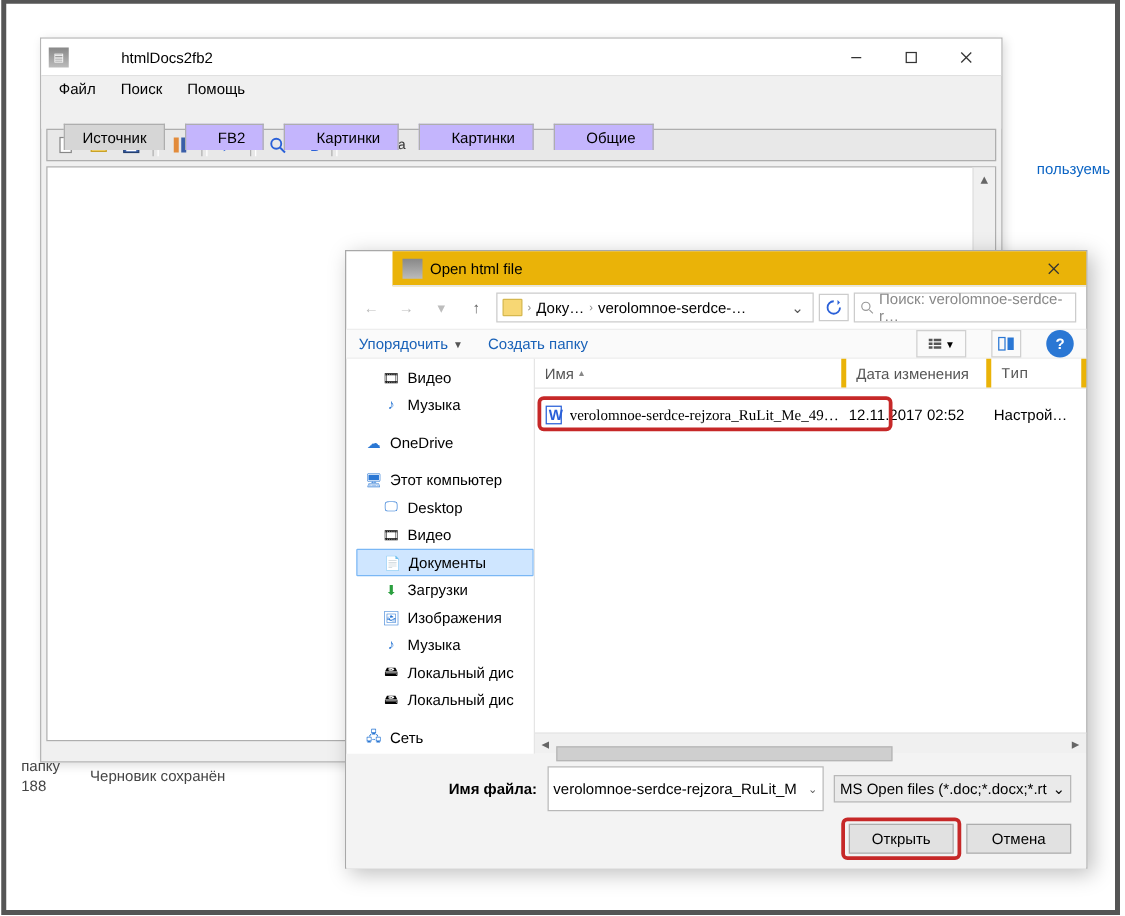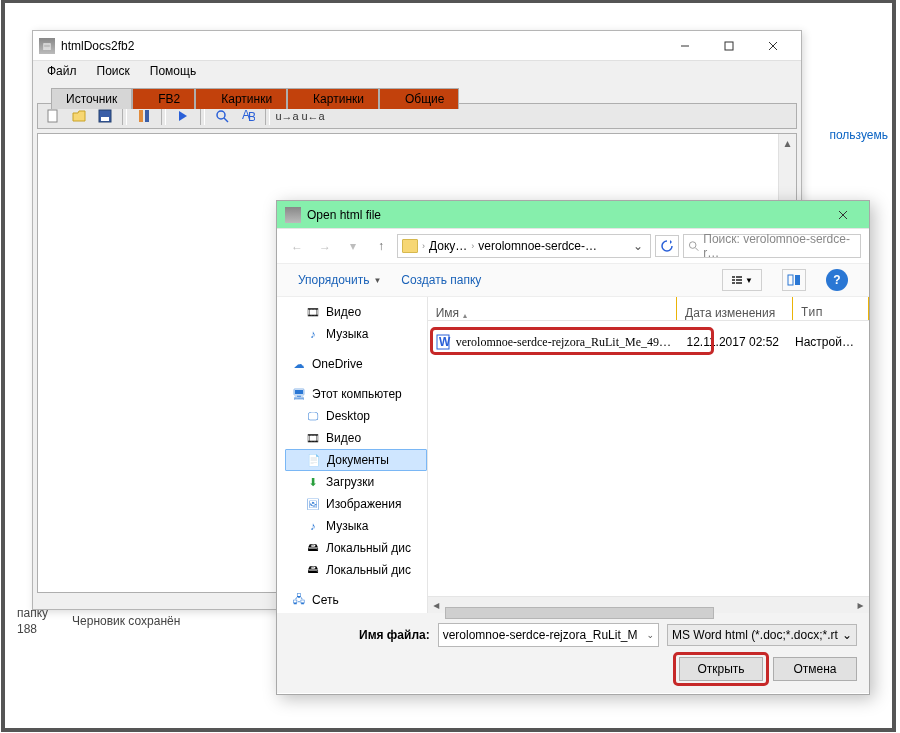--- a/index.html
+++ b/index.html
@@ -2,32 +2,32 @@
 <html><head>
 <meta charset="utf-8">
 <style>
 * { box-sizing: border-box; margin: 0; padding: 0; font-family: "Segoe UI", Tahoma, sans-serif; font-size: 12px; }
 body { width: 900px; height: 733px; background: #fff; position: relative; overflow: hidden; }
 
 
 .main-window { position: absolute; left: 32px; top: 30px; width: 770px; height: 580px; border: 1px solid #b5b5b5; background: #f0f0f0; box-shadow: 2px 2px 8px rgba(0,0,0,.15); }
 .titlebar { height: 30px; display: flex; align-items: center; padding: 0 6px; background: #fff; border-bottom: 1px solid #e0e0e0; }
 .titlebar .app-icon { width: 16px; height: 16px; background: linear-gradient(#888,#bbb); margin-right: 6px; display: inline-flex; align-items: center; justify-content: center; font-size: 9px; color: #fff; }
-.title-text { flex: 1; }
+.title-text { flex: 1; margin-left: 36px; }
 .win-controls { display: flex; gap: 0; }
 .win-btn { width: 44px; height: 28px; display: flex; align-items: center; justify-content: center; color: #333; }
 .win-btn svg { width: 10px; height: 10px; }
 
 .menubar { height: 20px; display: flex; align-items: center; padding: 0 4px; background: #f0f0f0; gap: 0; }
 .menu-item { padding: 2px 10px; }
 
 .tabs-row { height: 22px; display: flex; align-items: flex-end; padding-left: 18px; background: #f0f0f0; gap: 0; }
-.tab { border: 1px solid #aeaeae; border-bottom: none; padding: 3px 14px; background: #e3e3e3; margin-right: 0; position: relative; top: 6px; }
+.tab { border: 1px solid #aeaeae; border-bottom: none; padding: 3px 14px; background: #e3e3e3; margin-right: 16px; position: relative; top: 17px; }
 .tab.active { background: #d6d6d6; }
-.tab.inactive { background: #c2410c; padding-left: 25px; }
+.tab.inactive { background: #c4b5fd; padding-left: 25px; }
 
 .toolbar { border: 1px solid #aeaeae; margin: 0 4px; padding: 3px 4px; display: flex; align-items: center; gap: 4px; background: #e8e8e8; height: 26px; }
 .tb-btn { width: 22px; height: 20px; display: flex; align-items: center; justify-content: center; border: 1px solid transparent; }
 .tb-sep { width: 5px; height: 18px; border-left: 1px solid #b0b0b0; border-right: 1px solid #fff; margin: 0 2px; }
 .tb-play { width: 0; height: 0; border-left: 8px solid #2a60d8; border-top: 5px solid transparent; border-bottom: 5px solid transparent; }
 .tb-text { font-size: 11px; color: #333; padding: 0 3px; }
 
 .editor-area { margin: 4px; border: 1px solid #aeaeae; background: #fff; height: 460px; display: flex; }
 .editor-content { flex: 1; }
 .editor-scroll { width: 18px; background: #f0f0f0; border-left: 1px solid #e0e0e0; position: relative; }
@@ -35,74 +35,74 @@
 
 .statusbar { position: absolute; bottom: -48px; left: -30px; right: 0; height: 70px; display: flex; align-items: center; gap: 24px; padding: 6px 14px; color: #444; }
 .bottom-border { position:absolute; left:-32px; right:-95px; top:-32px; bottom:-123px; border:4px solid #555; pointer-events:none; }
 .status-block { line-height: 1.3; }
 
 .right-link { position: absolute; right: 12px; top: 128px; color: #0b64c4; }
 .right-dot { position:absolute; right:42px; bottom:120px; color:#0b64c4;}
 
 
 .open-dialog { position: absolute; left: 276px; top: 200px; width: 594px; height: 495px; border: 1px solid #a8a8a8; background: #fff; box-shadow: 4px 4px 16px rgba(0,0,0,.25); }
-.dlg-title { height: 28px; display: flex; align-items: center; padding: 0 8px; background: #86efac; border-bottom: 1px solid #e5e5e5; }
+.dlg-title { height: 28px; display: flex; align-items: center; padding: 0 8px; background: #eab308; border-bottom: 1px solid #e5e5e5; margin-left: 37px; }
 .dlg-title .app-icon2 { width: 16px; height: 16px; background: linear-gradient(#888,#bbb); margin-right: 6px; }
 .dlg-close { width: 36px; height: 24px; display: flex; align-items: center; justify-content: center; }
 
 .navrow { height: 34px; display: flex; align-items: center; padding: 3px 8px; gap: 4px; }
 .nav-btn { width: 24px; height: 24px; border-radius: 3px; display: flex; align-items: center; justify-content: center; color: #666; }
 .nav-btn.disabled { color: #bdbdbd; }
 .breadcrumb { flex: 1; height: 24px; border: 1px solid #ccc; display: flex; align-items: center; padding: 0 4px; gap: 4px; background: #fff; }
 .bc-sep { color: #888; font-size: 9px; }
 .bc-folder { width: 16px; height: 14px; background: #f7d774; border: 1px solid #d6b84e; border-radius: 1px; }
 .bc-dd { color: #555; padding: 0 3px; }
 .refresh-btn { width: 24px; height: 22px; border: 1px solid #ccc; display: flex; align-items: center; justify-content: center; }
 .search-box { width: 178px; height: 24px; border: 1px solid #ccc; display: flex; align-items: center; padding: 0 4px; color: #888; background: #fff; }
 
-.cmdrow { height: 34px; display: flex; align-items: center; padding: 4px 21px; gap: 20px; border-top: 1px solid #eee; border-bottom: 1px solid #eee; background: #fafafa; }
+.cmdrow { height: 24px; display: flex; align-items: center; padding: 4px 10px; gap: 20px; border-top: 1px solid #eee; border-bottom: 1px solid #eee; background: #fafafa; }
 .org-btn { color: #1a62b8; display: flex; align-items: center; gap: 4px; }
 .newfolder-btn { color: #1a62b8; }
 .spacer { flex: 1; }
 .view-btn { width: 40px; height: 22px; border: 1px solid #d0d0d0; display: flex; align-items: center; justify-content: center; gap: 2px; }
 .pane-btn { width: 24px; height: 22px; border: 1px solid #d0d0d0; display: flex; align-items: center; justify-content: center; }
 .help-btn { width: 22px; height: 22px; border-radius: 50%; background: #2a77d4; color: #fff; display: flex; align-items: center; justify-content: center; font-weight: bold; }
 
 .dlg-body { display: flex; height: 316px; }
 .tree { width: 160px; border-right: 1px solid #e5e5e5; overflow: hidden; padding: 4px 0 4px 8px; }
 .tree-item { height: 22px; display: flex; align-items: center; gap: 5px; padding-left: 6px; }
 .tree-item.child { padding-left: 20px; }
 .tree-item.selected { background: #cfe6ff; border: 1px solid #7ab7f5; border-radius: 1px; }
 .t-icon { width: 16px; height: 14px; display: inline-flex; align-items: center; justify-content: center; font-size: 11px; }
 
 .file-area { flex: 1; position: relative; display: flex; flex-direction: column; }
 .columns { height: 24px; display: flex; align-items: center; border-bottom: 1px solid #e5e5e5; color: #555; }
-.col { padding: 0 8px; border-right: 1px solid #eab308; height: 100%; display: flex; align-items: flex-end; gap:4px;}
+.col { padding: 0 8px; border-right: 4px solid #eab308; height: 100%; display: flex; align-items: center; gap:4px;}
 .col-name { flex: 1; }
 .col-date { width: 116px; }
 .col-type { width: 76px; font-family: Liberation Mono, monospace; }
 .sort-ar { font-size: 8px; color: #888; }
 
 .file-list { flex: 1; padding: 8px 6px; position: relative; }
 .file-row { position: relative; display: flex; align-items: center; height: 26px; }
 .file-ring { position:absolute; left:-4px; top:-2px; width:284px; height:28px; border:3px solid #c62828; border-radius:5px; pointer-events:none;}
 .file-icon { width: 18px; height: 18px; display: inline-flex; align-items: center; justify-content: center; margin-right: 4px;}
 .file-name { flex: 1; white-space: nowrap; overflow: hidden; text-overflow: ellipsis; font-family: Liberation Serif, serif; }
-.file-date { width: 116px; padding: 0 8px; text-align: right; }
+.file-date { width: 116px; padding: 0 8px; }
 .file-type { width: 76px; padding: 0 8px; white-space: nowrap; overflow:hidden; text-overflow: ellipsis;}
 
 .hscroll { height: 17px; border-top: 1px solid #e5e5e5; display: flex; align-items: center; background: #f0f0f0; }
 .hs-arrow { width: 17px; height: 17px; display: flex; align-items: center; justify-content: center; color: #666; }
 .hs-track { flex: 1; position: relative; }
 .hs-thumb { position: absolute; left: 0; top: 2px; width: 66%; height: 12px; background: #cfcfcf; border: 1px solid #b5b5b5; }
 
 .dlg-footer { padding: 10px 12px 12px; display: flex; flex-direction: column; gap: 10px; background: #f3f3f3; }
 .fn-row { display: flex; align-items: center; gap: 8px; }
 .fn-label { width: auto; text-align: right; padding-left: 70px; font-weight: bold; }
-.fn-combo { flex: 1; height: 24px; border: 1px solid #b8b8b8; background: #fff; display: flex; align-items: center; padding: 0 4px; justify-content: space-between; }
+.fn-combo { flex: 1; height: 36px; border: 1px solid #b8b8b8; background: #fff; display: flex; align-items: center; padding: 0 4px; justify-content: space-between; }
 .fn-combo .dd { color: #555; font-size: 9px; }
 .filter-combo { width: 190px; height: 22px; border: 1px solid #b8b8b8; background: #eaeaea; display: flex; align-items: center; padding: 0 4px; justify-content: space-between; }
 .btn-row { display: flex; justify-content: flex-end; gap: 10px; }
 .dlg-btn { width: 84px; height: 24px; border: 1px solid #adadad; background: #e1e1e1; display: flex; align-items: center; justify-content: center; }
 .open-ring { position: relative; }
 .open-ring::after { content: ""; position: absolute; left: -7px; top: -6px; right: -7px; bottom: -6px; border: 3px solid #c62828; border-radius: 5px; }
 
 
 svg { display: block; }
 </style>
@@ -379,21 +379,21 @@
   </div>
 
   <div class="dlg-footer">
     <div class="fn-row">
       <span class="fn-label">Имя файла:</span>
       <div class="fn-combo">
         <span>verolomnoe-serdce-rejzora_RuLit_M</span>
         <span class="dd">⌄</span>
       </div>
       <div class="filter-combo">
-        <span>MS Word html (*.doc;*.docx;*.rt</span>
+        <span>MS Open files (*.doc;*.docx;*.rt</span>
         <span class="dd">⌄</span>
       </div>
     </div>
     <div class="btn-row">
       <div class="dlg-btn open-ring">
           <span>Открыть</span>
         </div>
       <div class="dlg-btn">Отмена</div>
     </div>
   </div>

